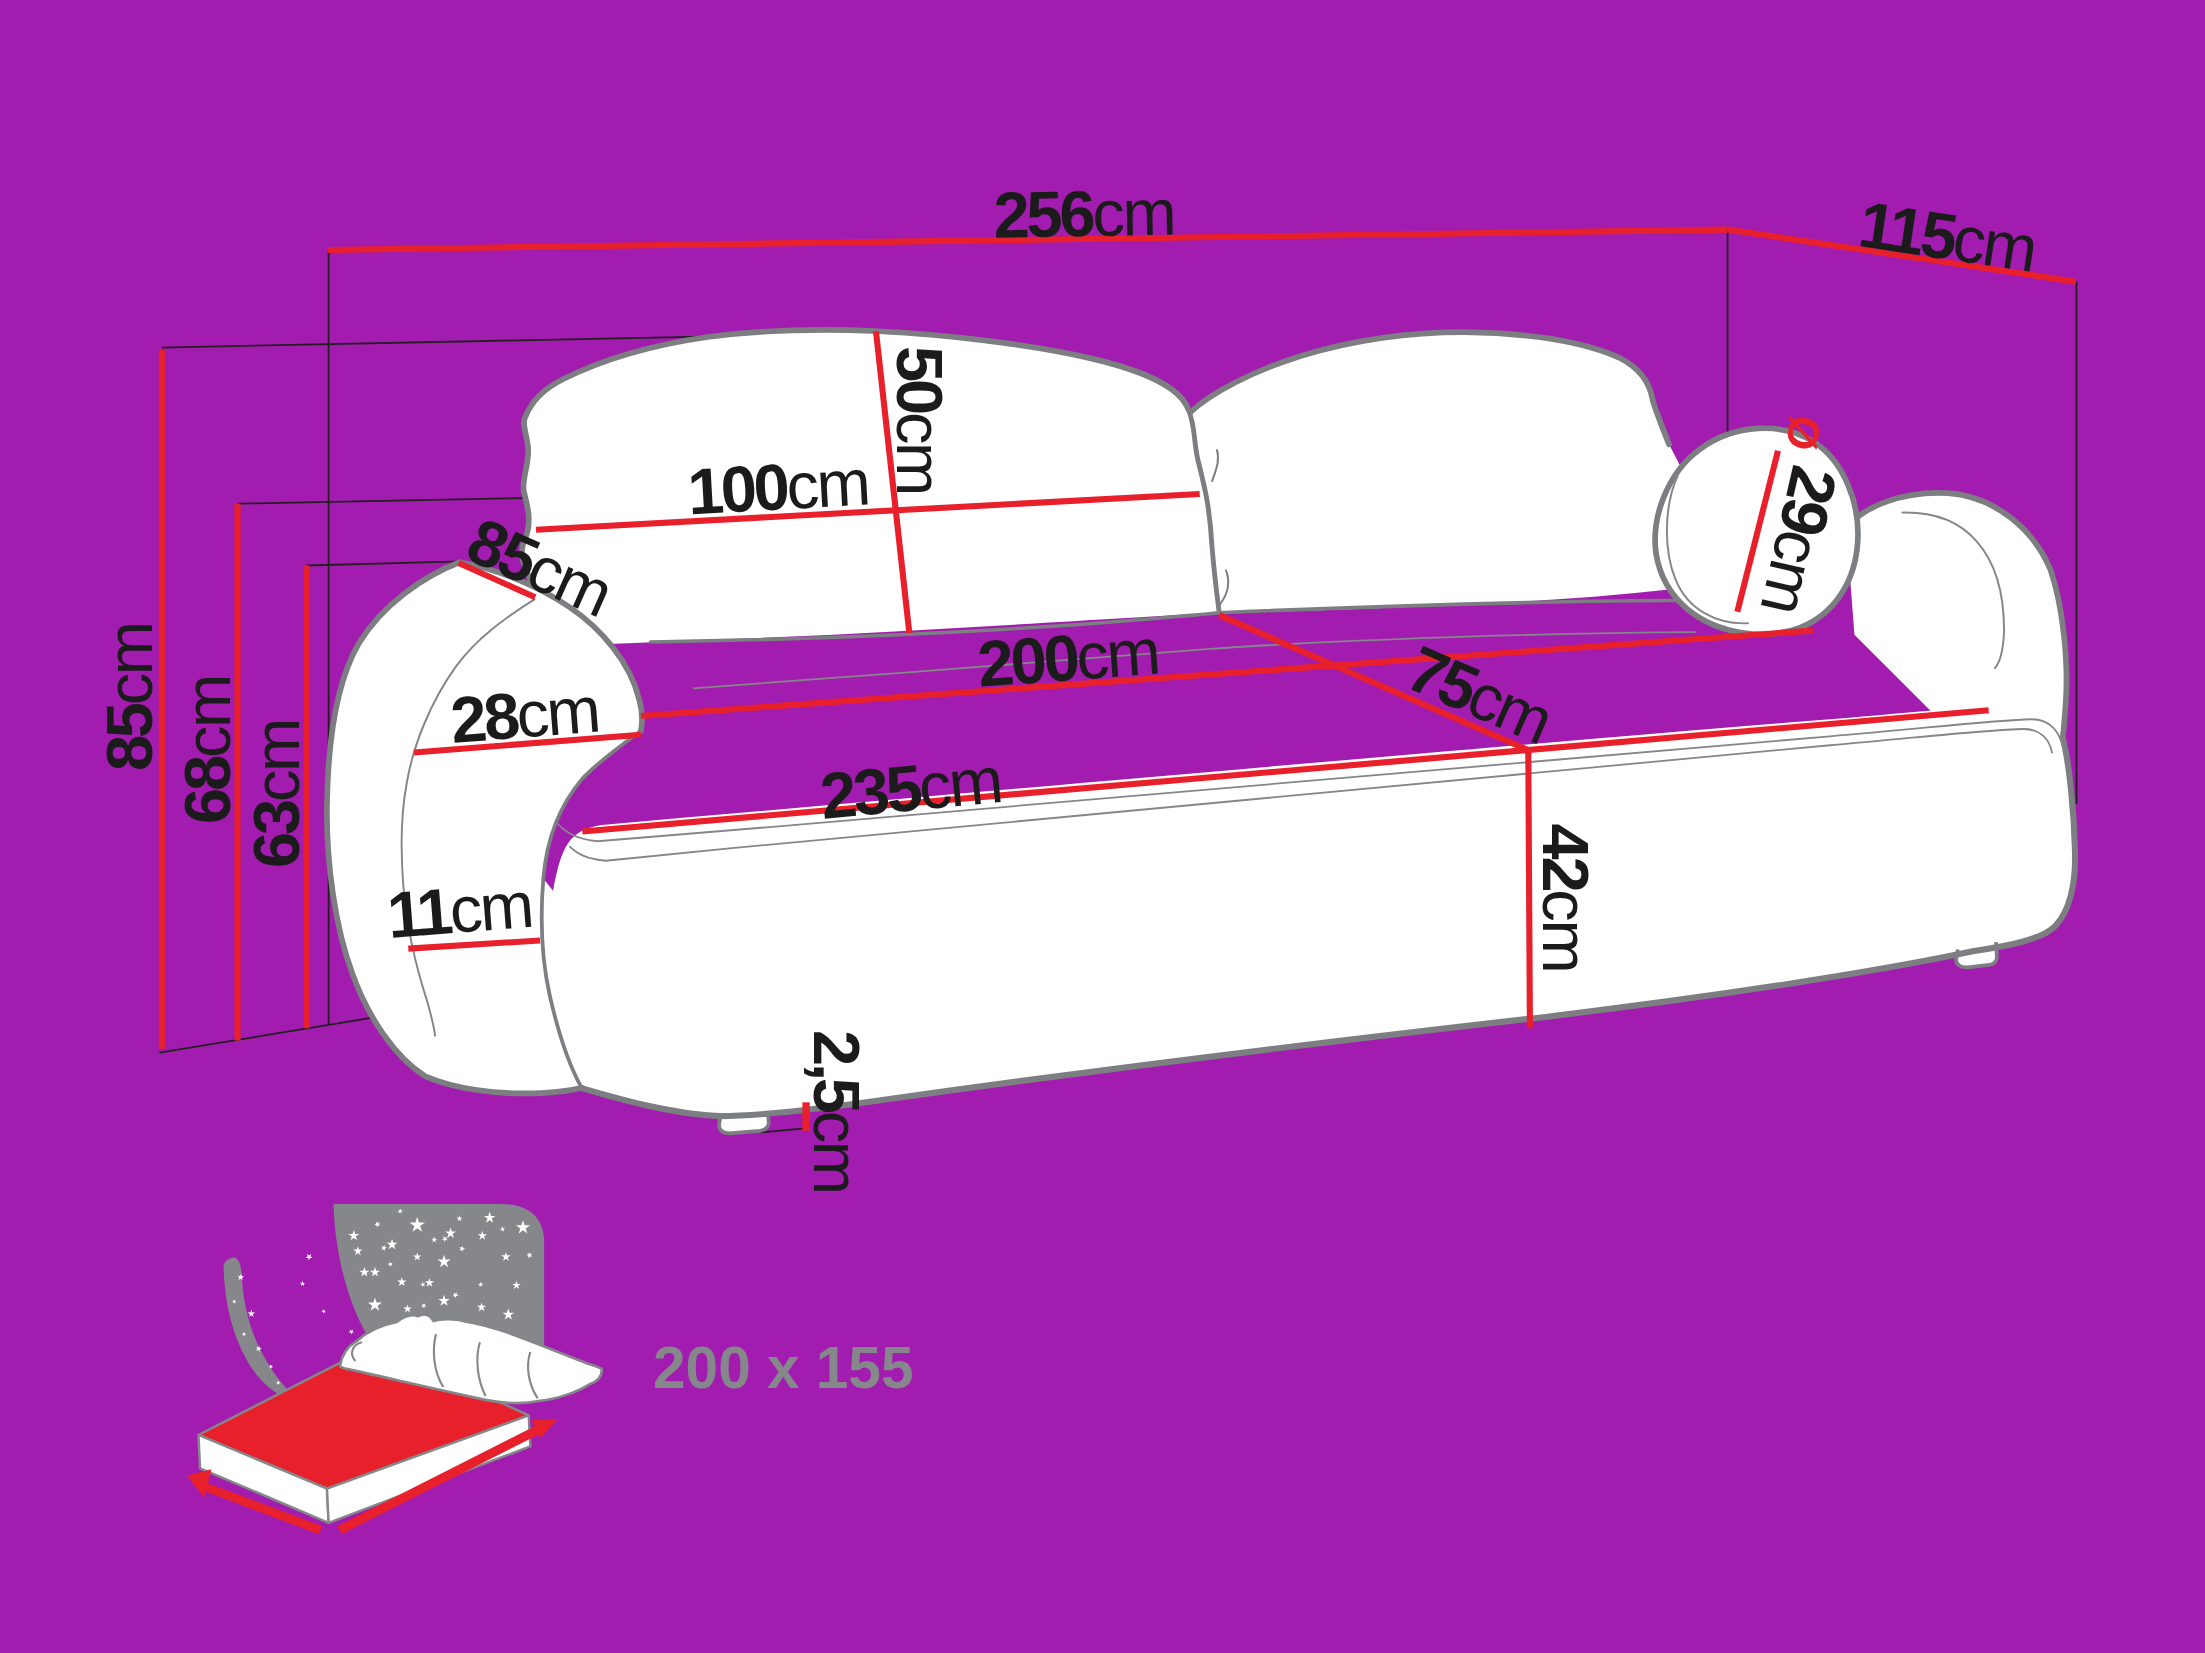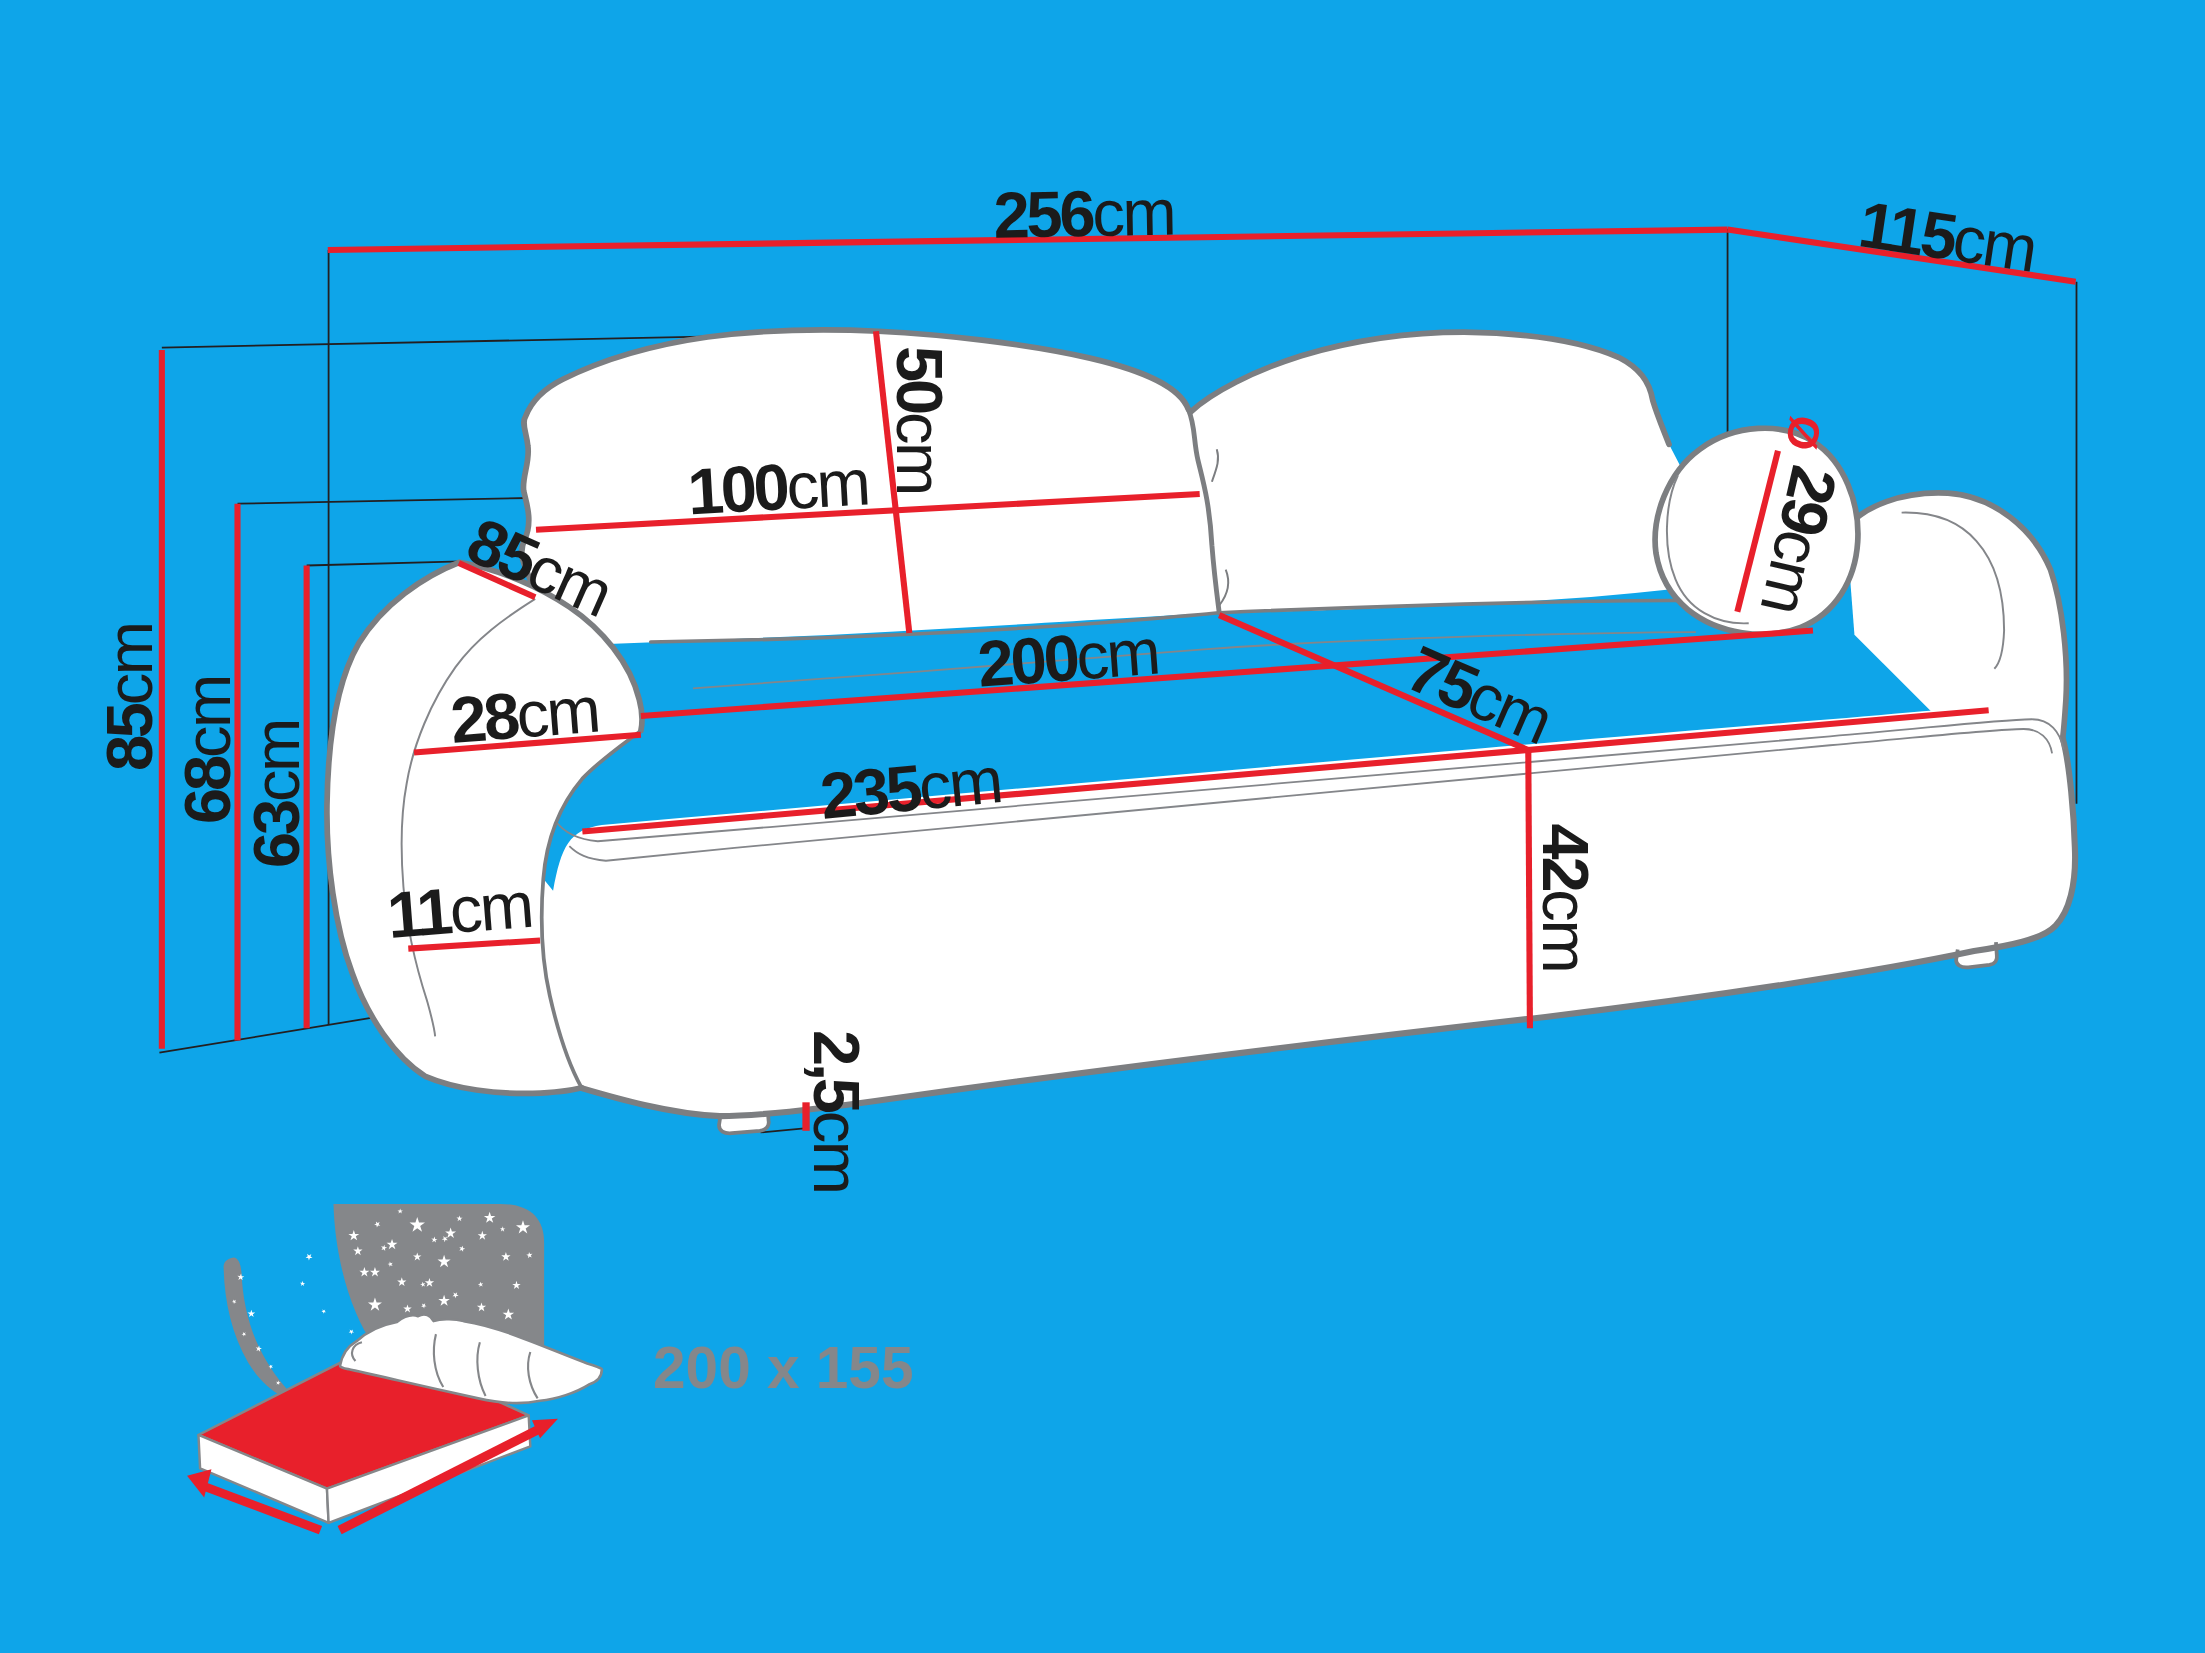--- a/index.html
+++ b/index.html
@@ -1,16 +1,16 @@
 <!DOCTYPE html>
 <html style="font-size:13px"><head>
 <meta charset="utf-8">
 <style>
   html,body{margin:0;padding:0;background:#ffffff;}
-  .stage{width:2205px;height:1654px;position:relative;background:#0ea5e9;overflow:hidden;}
+  .stage{width:2205px;height:1654px;position:relative;background:#a21caf;overflow:hidden;}
   svg{display:block;}
   text{font-family:"Liberation Sans","DejaVu Sans",sans-serif;}
   .num{font-weight:bold;letter-spacing:-4px;}
   .unit{font-weight:normal;letter-spacing:-3px;}
   .dim-label{fill:#1b1b1b;font-size:80px;}
   .icon-label{fill:#85878a;font-size:72px;font-weight:bold;}
   .phi{fill:#e8202b;font-size:54px;font-weight:bold;}
 </style>
 </head>
 <body>

